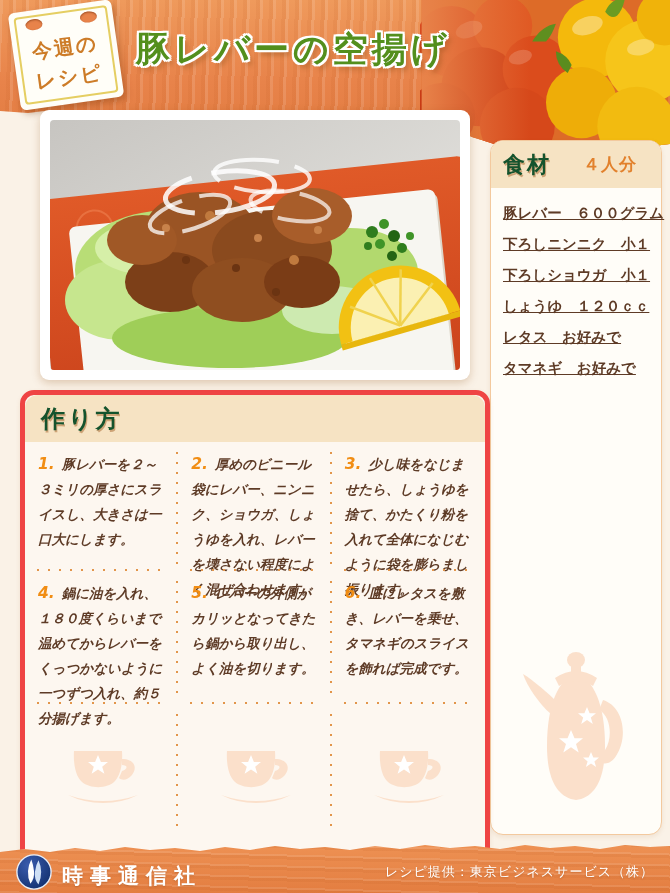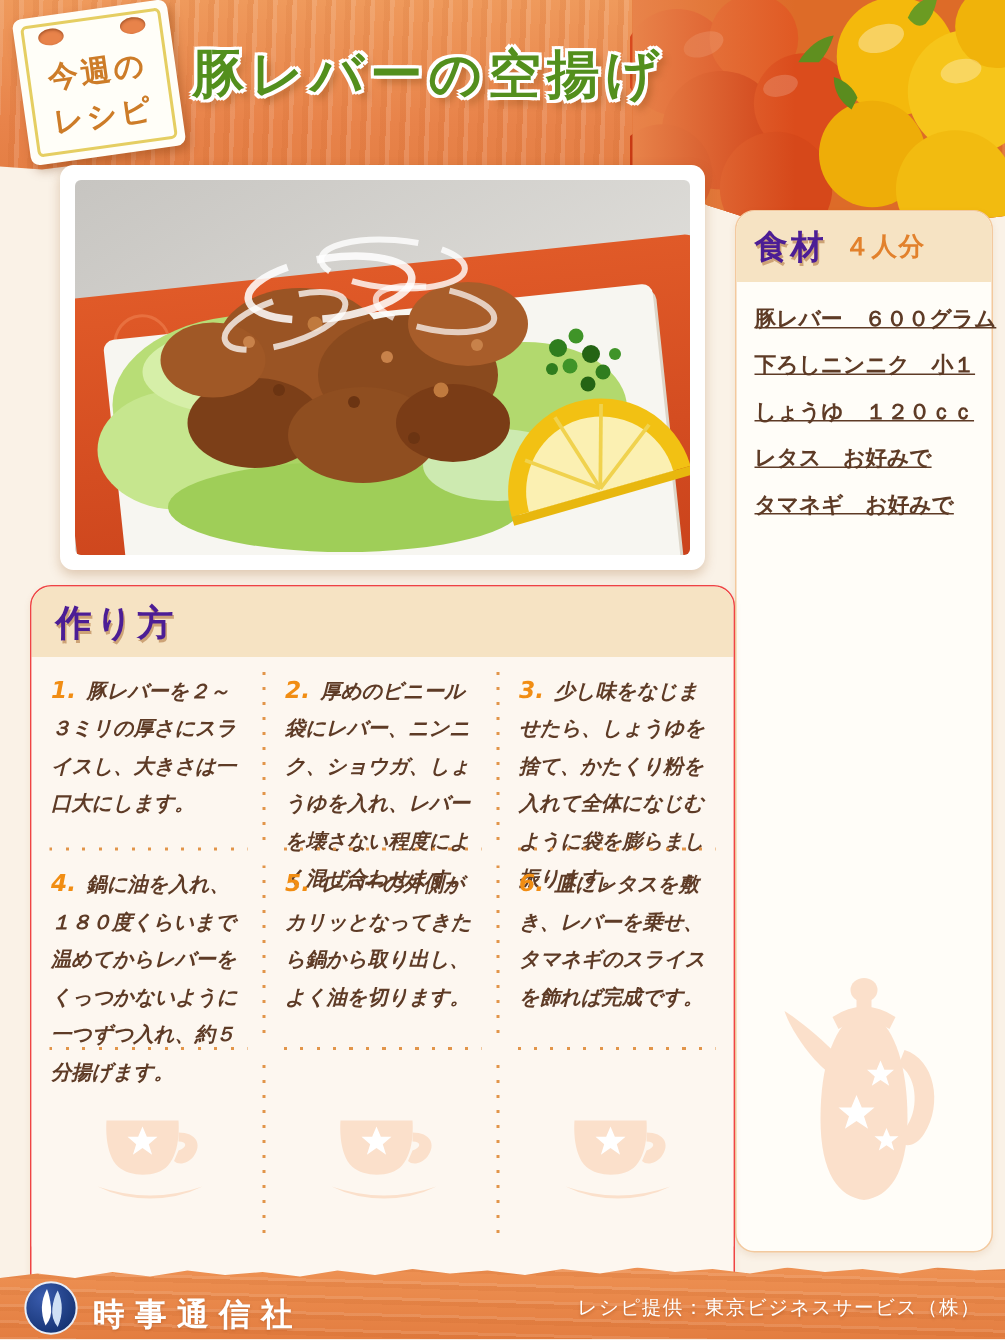--- a/index.html
+++ b/index.html
@@ -33,63 +33,63 @@
   .badge .hole.l { left:16px; } .badge .hole.r { right:16px; }
   .badge-text {
     position:absolute; top:26px; left:0; right:0; text-align:center;
     color:#cd7c28; font-weight:bold; font-size:20px; line-height:30px; letter-spacing:2px;
   }
   .badge-text span { display:block; }
 
   
   .title {
     position:absolute; left:128px; top:26px; width:330px;
-    font-size:35px; font-weight:bold; letter-spacing:4px; color:#538f1d; 
+    font-size:35px; font-weight:bold; letter-spacing:4px; color:#538f1d; text-align:center;
     text-shadow:
       -2px -2px 0 #fff, 2px -2px 0 #fff, -2px 2px 0 #fff, 2px 2px 0 #fff,
       0 -2px 0 #fff, 0 2px 0 #fff, -2px 0 0 #fff, 2px 0 0 #fff,
       4px 5px 5px rgba(105,55,5,0.35);
   }
 
   
   .dish-frame {
     position:absolute; left:40px; top:110px; width:430px; height:270px;
     background:#fff; border-radius:9px; padding:10px; z-index:3;
     box-shadow:0 3px 8px rgba(140,70,10,0.25);
   }
   .dish-frame svg { width:410px; height:250px; border-radius:4px; display:block; }
 
   
   .panel-head {
     background:#f6e3c3; height:47px; border-radius:12px 12px 0 0;
     display:flex; align-items:center; padding:0 16px; gap:18px;
   }
   .panel-title {
-    color:#4c1d95; font-weight:bold; font-size:24px; letter-spacing:3px;
+    color:#14532d; font-weight:bold; font-size:24px; letter-spacing:3px;
     text-shadow:1px 2px 0 rgba(156,84,24,0.45);
   }
   .servings { color:#e2812c; font-weight:bold; font-size:18px; letter-spacing:1px; }
 
   
   .ingredients {
     position:absolute; left:490px; top:140px; width:172px; height:695px;
     background:#fffdf8; border:1px solid #f3c99e; border-radius:13px;
     box-shadow:0 2px 5px rgba(160,90,20,0.10);
   }
   .ingredients .panel-head { padding:0 12px; gap:12px; }
   .ingredients .panel-title { font-size:22px; letter-spacing:2px; }
-  .servings { font-size:17px; }
+  .servings { font-size:17px;margin-left:20px; }
   .ing-list { list-style:none; padding:10px 12px; }
   .ing-list li { color:#5e3b26; font-size:14.5px; line-height:31px; font-weight:bold; white-space:nowrap;text-decoration:underline; }
   .teapot { position:absolute; bottom:28px; left:50%; transform:translateX(-50%); }
 
   
   .steps-card {
     position:absolute; left:20px; top:390px; width:470px; height:498px;
-    background:#fdf7f0; border:1px solid #ef4444; border-radius:14px;
+    background:#fdf7f0; border:5px solid #ef4444; border-radius:14px;
     box-shadow:0 2px 5px rgba(160,90,20,0.10); overflow:hidden;
   }
   .steps-head { border-radius:13px 13px 0 0; }
   .steps-grid {
     display:grid; grid-template-columns:1fr 1fr 1fr; grid-template-rows:129px 133px 131px;
     height:393px; background:#fdf7f0;font-style:italic;
   }
   .cell { position:relative; padding:10px 11px 4px 13px; }
   .cell.vsep::after {
     content:""; position:absolute; right:0; top:10px; bottom:6px; width:2px;
@@ -236,20 +236,21 @@
   </figure>
 
   <aside class="ingredients">
     <div class="panel-head">
       <span class="panel-title">食材</span>
       <span class="servings">４人分</span>
     </div>
     <ul class="ing-list">
       <li>豚レバー　６００グラム</li>
       <li>下ろしニンニク　小１</li>
+      <li>下ろしショウガ　小１</li>
       <li>しょうゆ　１２０ｃｃ</li>
       <li>レタス　お好みで</li>
       <li>タマネギ　お好みで</li>
     </ul>
     <svg class="teapot wm" width="122" height="168" viewBox="0 0 122 168">
       <g fill="#fbe0cb">
         <path d="M61,36 C44,40 32,66 32,108 C32,144 44,160 61,162 C78,160 90,144 90,108 C90,66 78,40 61,36 Z"></path>
         <path d="M40,40 Q61,26 82,40 L78,48 Q61,38 44,48 Z"></path>
         <ellipse cx="61" cy="22" rx="9" ry="8"></ellipse>
         <rect x="56" y="26" width="10" height="10"></rect>

